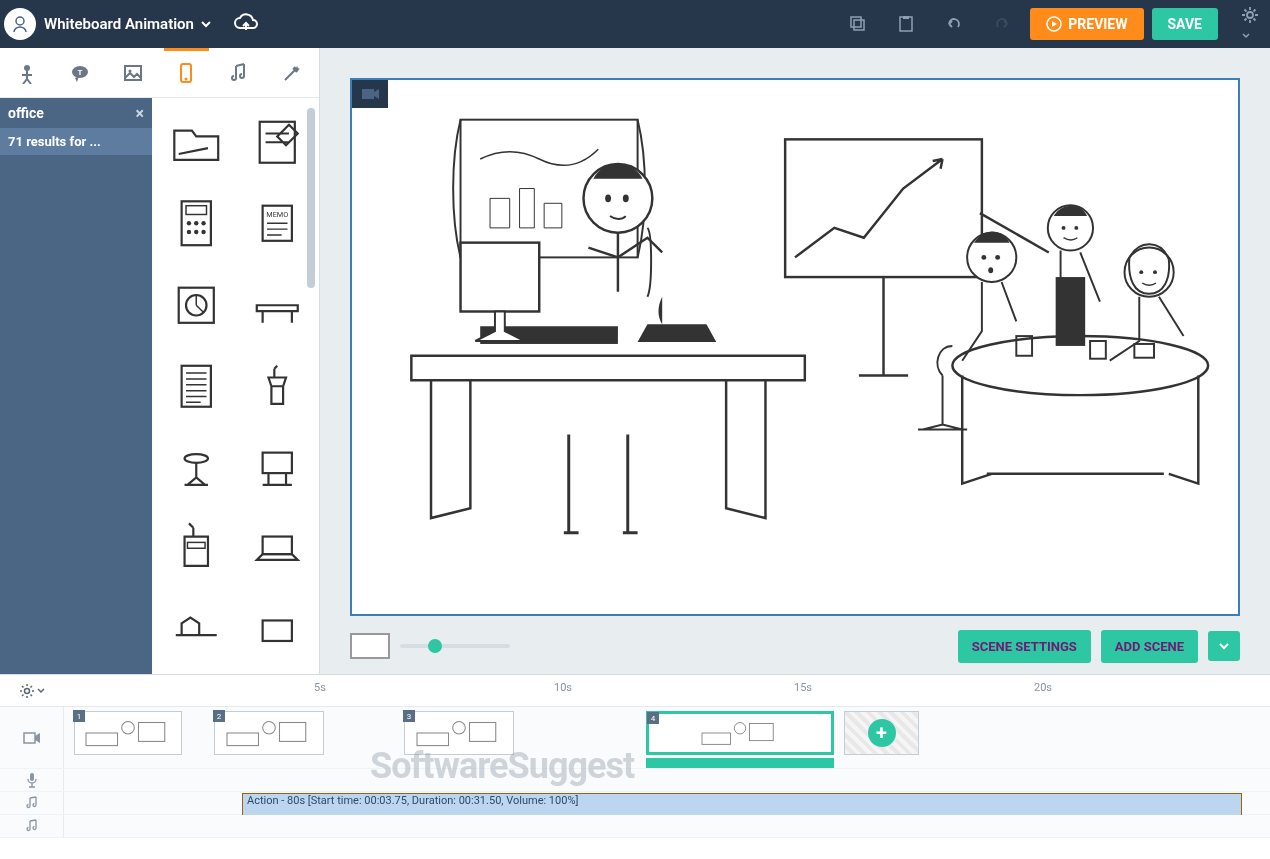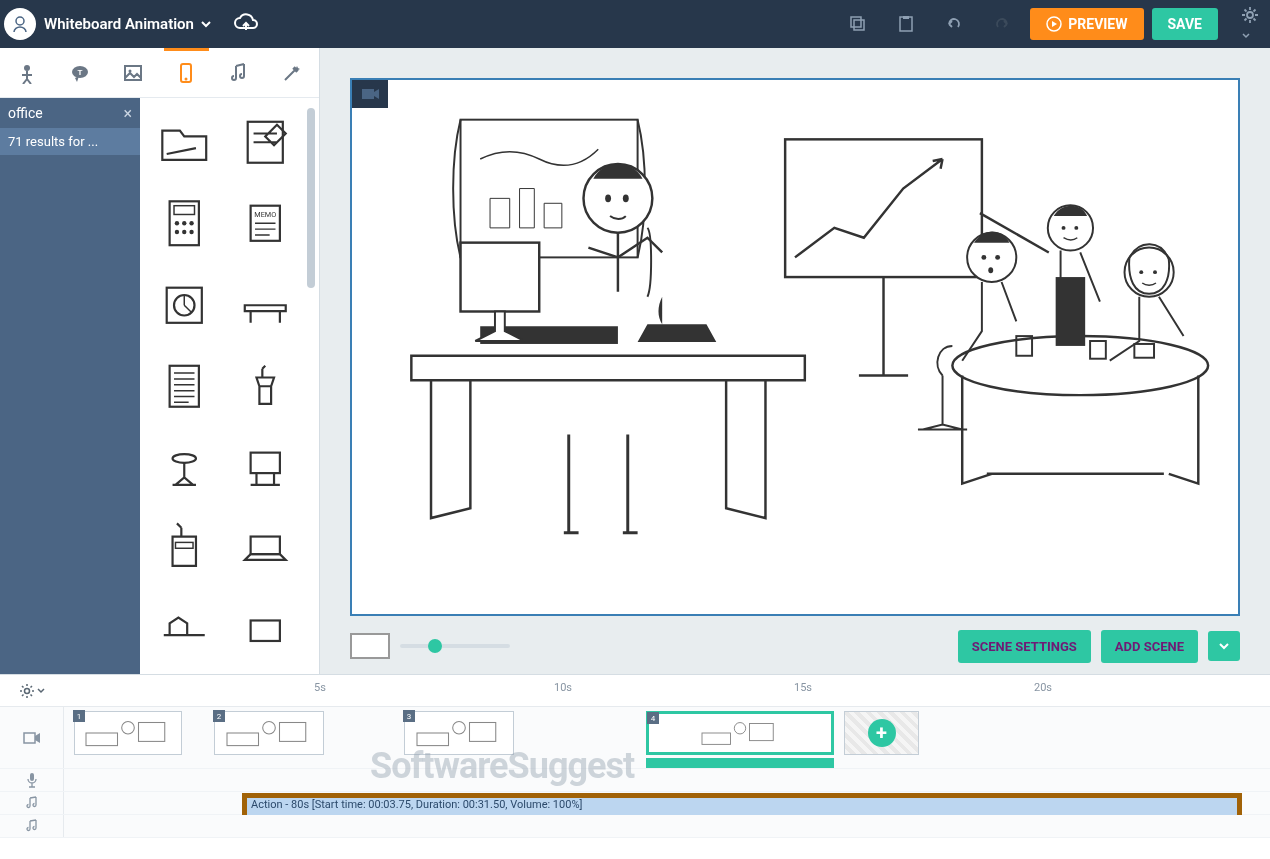--- a/index.html
+++ b/index.html
@@ -21,21 +21,21 @@
 .main { flex: 1; display: flex; min-height: 0; }
 
 
 .sidebar { width: 320px; background: #fff; display: flex; flex-direction: column; border-right: 1px solid #d5dde3; }
 .tool-tabs { height: 50px; display: flex; border-bottom: 1px solid #e5eaef; }
 .tool-tab { flex: 1; display: flex; align-items: center; justify-content: center; color: #6b7785; cursor: pointer; position: relative; }
 .tool-tab.active { color: #ff8c1a; }
 .tool-tab.active::before { content: ''; position: absolute; top: 0; left: 4px; right: 4px; height: 3px; background: #ff8c1a; }
 
 .search-results { display: flex; flex: 1; min-height: 0; }
-.search-col { width: 140px; background: #4b6584; }
+.search-col { width: 152px; background: #4b6584; font-weight: bold; }
 .search-field { height: 30px; display: flex; align-items: center; padding: 0 8px; color: #fff; font-size: 14px; justify-content: space-between; }
 .search-field .close-x { color: #cbd6e3; cursor: pointer; font-size: 16px; }
 .results-count { background: #5d7ca0; padding: 6px 8px; color: #ffffff; font-size: 13px; }
 
 .thumbs-wrap { flex: 1; overflow: hidden; position: relative; }
 .thumbs { display: grid; grid-template-columns: repeat(3, 1fr); gap: 8px; padding: 8px 16px 8px 8px; overflow-y: auto; height: 100%; }
 .thumb { aspect-ratio: 1; background: #fff; display: flex; align-items: center; justify-content: center; cursor: pointer; }
 .thumb svg { width: 80%; height: 80%; }
 .scrollbar-fake { position: absolute; right: 4px; top: 10px; width: 8px; height: 180px; background: #c3cdd6; border-radius: 4px; }
 
@@ -65,21 +65,21 @@
 .tl-row-icon { width: 64px; display: flex; align-items: center; justify-content: center; color: #8895a3; background: #fafbfc; border-right: 1px solid #e6eaee; }
 .tl-row-content { flex: 1; position: relative; background: #fafbfc; }
 
 .scene-thumb { position: absolute; top: 4px; height: 44px; border: 1px solid #c3cdd6; background: #fff; }
 .scene-thumb.active { border: 3px solid #2ec7a3; }
 .scene-num { position: absolute; top: -2px; left: -2px; width: 12px; height: 12px; background: #5a6e84; color: #fff; font-size: 8px; display: flex; align-items: center; justify-content: center; }
 .scene-add { display: flex; align-items: center; justify-content: center; background: repeating-linear-gradient(45deg, #f5f5f5, #f5f5f5 4px, #e8e8e8 4px, #e8e8e8 8px); }
 .scene-add-btn { width: 28px; height: 28px; background: #2ec7a3; border-radius: 50%; color: #fff; font-size: 20px; font-weight: 700; display: flex; align-items: center; justify-content: center; }
 .scene-active-bottom { position: absolute; bottom: 0; height: 10px; background: #2ec7a3; }
 
-.audio-clip { position: absolute; top: 1px; height: 28px; background: #bcd6f0; border: 5px solid #a16207; font-size: 11px; color: #2c4a6b; padding: 0 4px; overflow: hidden; white-space: nowrap; }
+.audio-clip { position: absolute; top: 1px; height: 28px; background: #bcd6f0; border: 1px solid #a16207; font-size: 11px; color: #2c4a6b; padding: 0 4px; overflow: hidden; white-space: nowrap; }
 .audio-clip.orange { background: #ffd480; border-color: #e6a832; color: #7a5510; }
 
 .watermark { position: absolute; left: 370px; top: 745px; font-size: 36px; font-weight: 700; color: rgba(150,165,178,0.45); pointer-events: none; letter-spacing: -1px; }
 
 svg { display: block; }
 </style>
 </head>
 <body>
 
 <div class="header">

